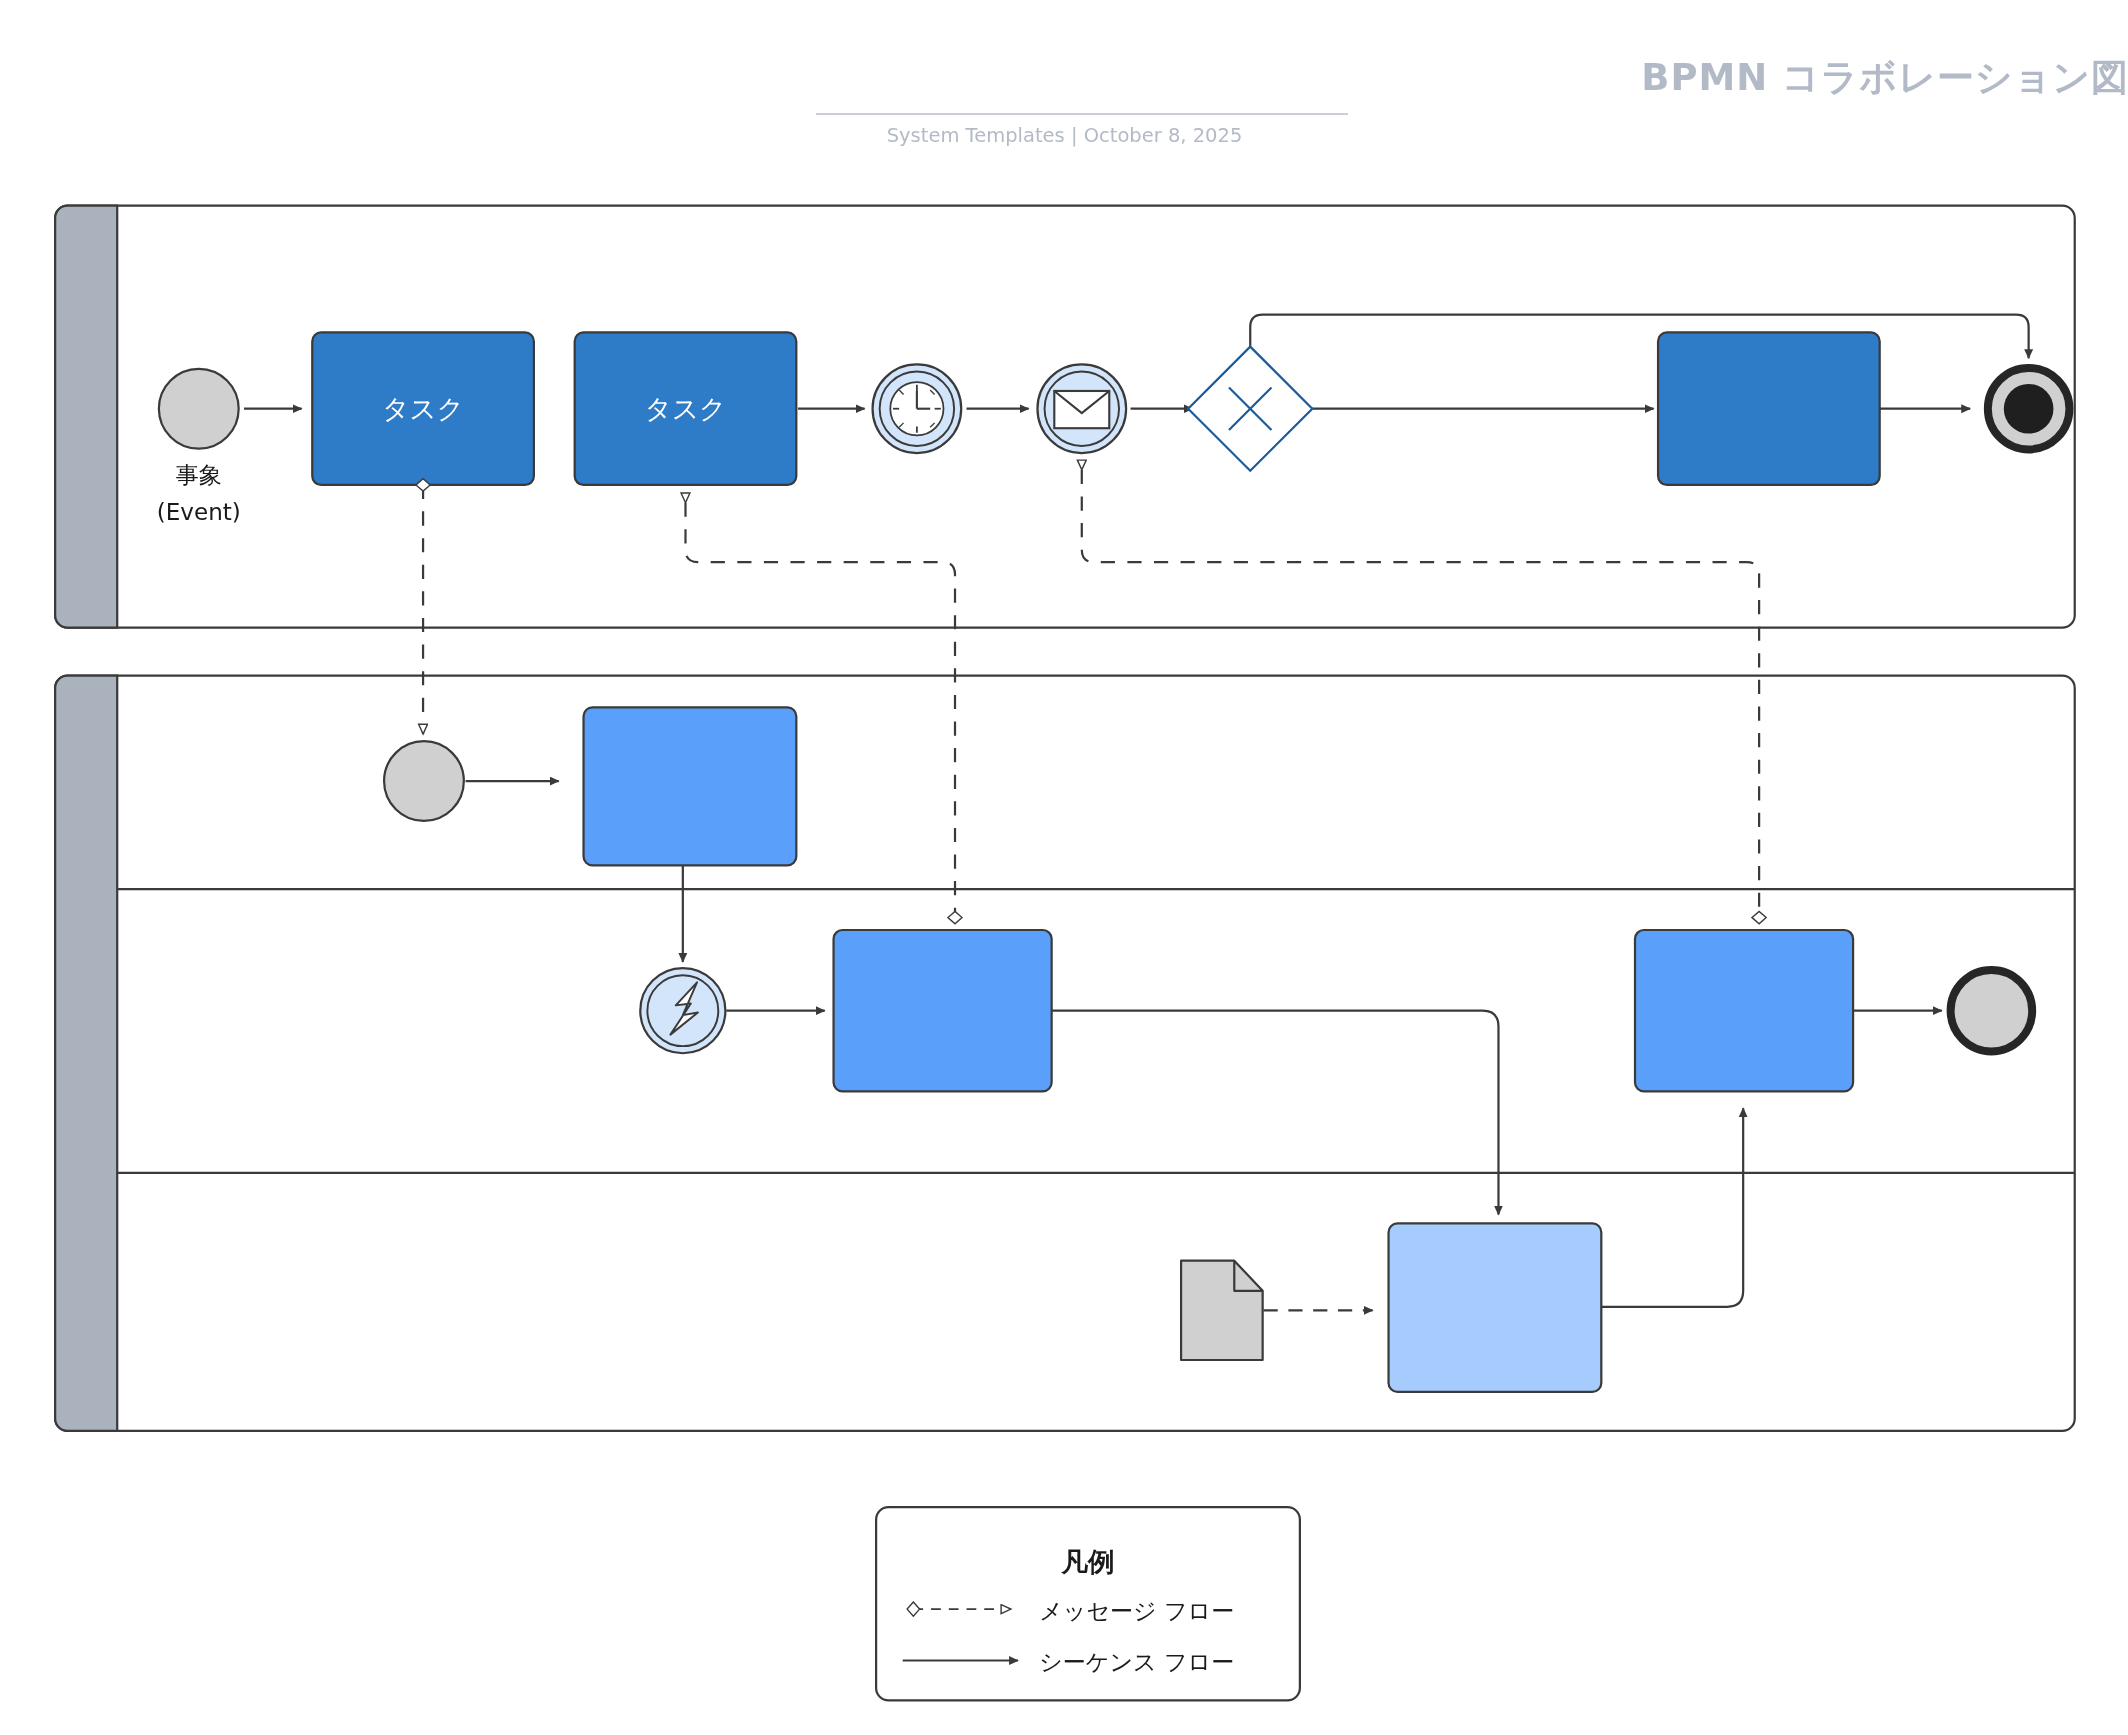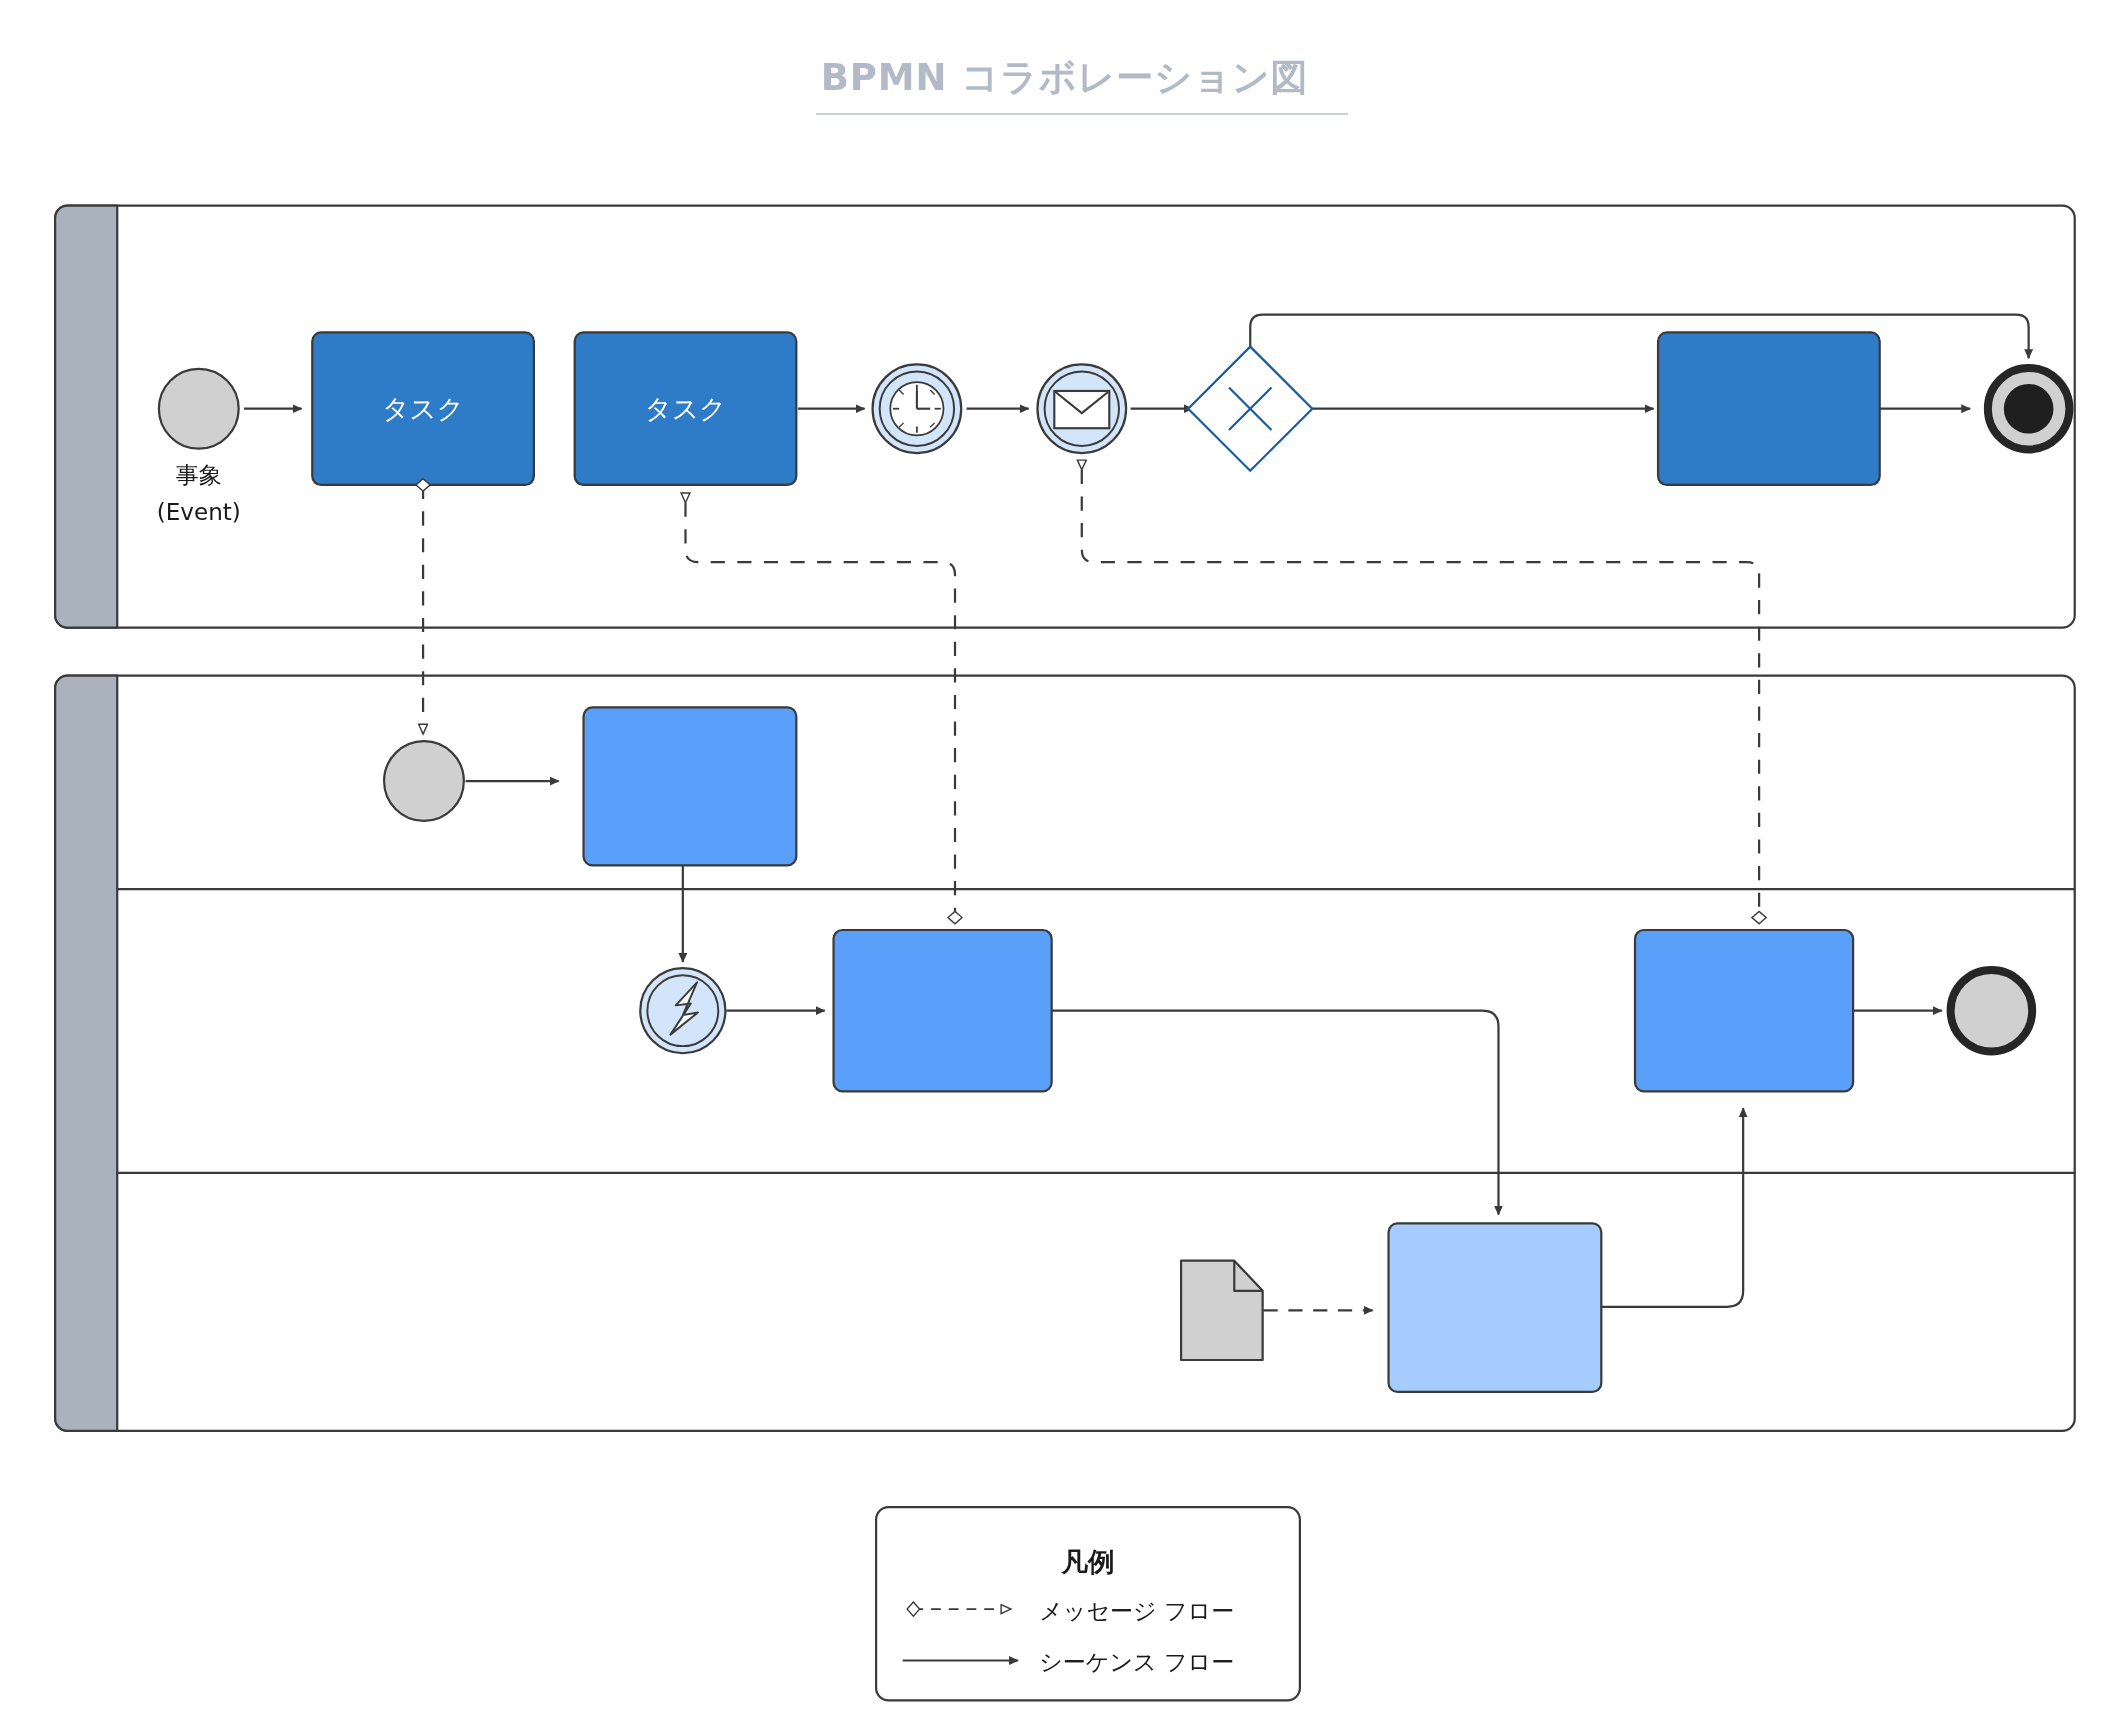--- a/index.html
+++ b/index.html
@@ -25,20 +25,21 @@
     left: 0;
     width: 2129px;
     text-align: center;
   }
   #title-text {
     top: 53px;
     font-size: 37px;
     font-weight: bold;
     color: #b3bac7;
     letter-spacing: 0.9px;
+    text-align: right;
   }
   #title-rule {
     position: absolute;
     left: 816px;
     top: 113px;
     width: 532px;
     height: 1.8px;
     background: #c9ced8;
   }
   #subtitle-text {
@@ -57,20 +58,21 @@
 </style>
 </head>
 <body>
 
 <div id="stage">
 
   <div class="hdr" id="title-text">BPMN コラボレーション図</div>
 
   <div id="title-rule"></div>
 
+  <div class="hdr" id="subtitle-text">System Templates  |  October 8, 2025</div>
 
   <svg id="diagram" width="2129" height="1735" viewBox="0 0 2401 1957">
 
     <defs>
       <marker id="arrow-solid" markerWidth="12" markerHeight="12" refX="10" refY="5" orient="auto" markerUnits="userSpaceOnUse">
         <path d="M0,0 L11,5 L0,10 z" fill="#3a3a3a"></path>
       </marker>
       <marker id="arrow-open" markerWidth="14" markerHeight="14" refX="12" refY="6" orient="auto" markerUnits="userSpaceOnUse">
         <path d="M1,1 L12,6 L1,11 z" fill="#ffffff" stroke="#3a3a3a" stroke-width="1.6"></path>
       </marker>

